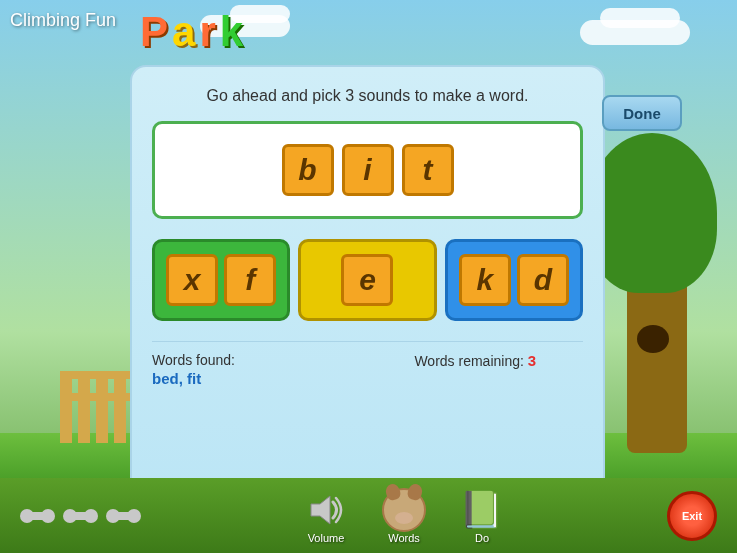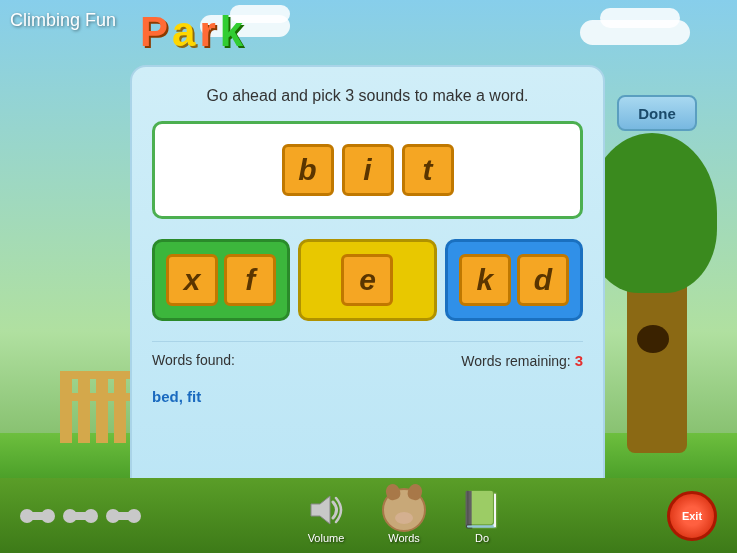--- a/index.html
+++ b/index.html
@@ -163,21 +163,21 @@
       font-size: 30px;
       font-weight: bold;
       color: #5a3500;
       font-style: italic;
     }
 
     
     .done-button {
       position: absolute;
       top: 95px;
-      right: 40px;
+      right: 55px;
       width: 80px;
       height: 36px;
       background: linear-gradient(180deg, #a8d8f0 0%, #78b8e0 100%);
       border: 2px solid #5a9ec0;
       border-radius: 8px;
       font-size: 15px;
       font-weight: bold;
       color: #1a4a6a;
       cursor: pointer;
       margin-left: 28px;
@@ -204,26 +204,26 @@
     .sound-group-blue { background: #3090e8; border: 3px solid #1a70c0; }
 
     
     .words-section {
       display: flex;
       justify-content: space-between;
       align-items: flex-start;
       margin-top: 8px;
     }
     .words-left { flex: 1; }
-    .words-right { flex: 1; text-align: right; }
+    .words-right { flex: 1; text-align: center; }
 
     .section-label {
       font-size: 14px;
       color: #333;
-      margin-bottom: 20px;
+      margin-bottom: 2px;
     }
     .words-found-list {
       font-size: 15px;
       color: #1a6abf;
       font-weight: bold;
     }
     .remaining-count {
       font-size: 15px;
       color: #e53030;
       font-weight: bold;

